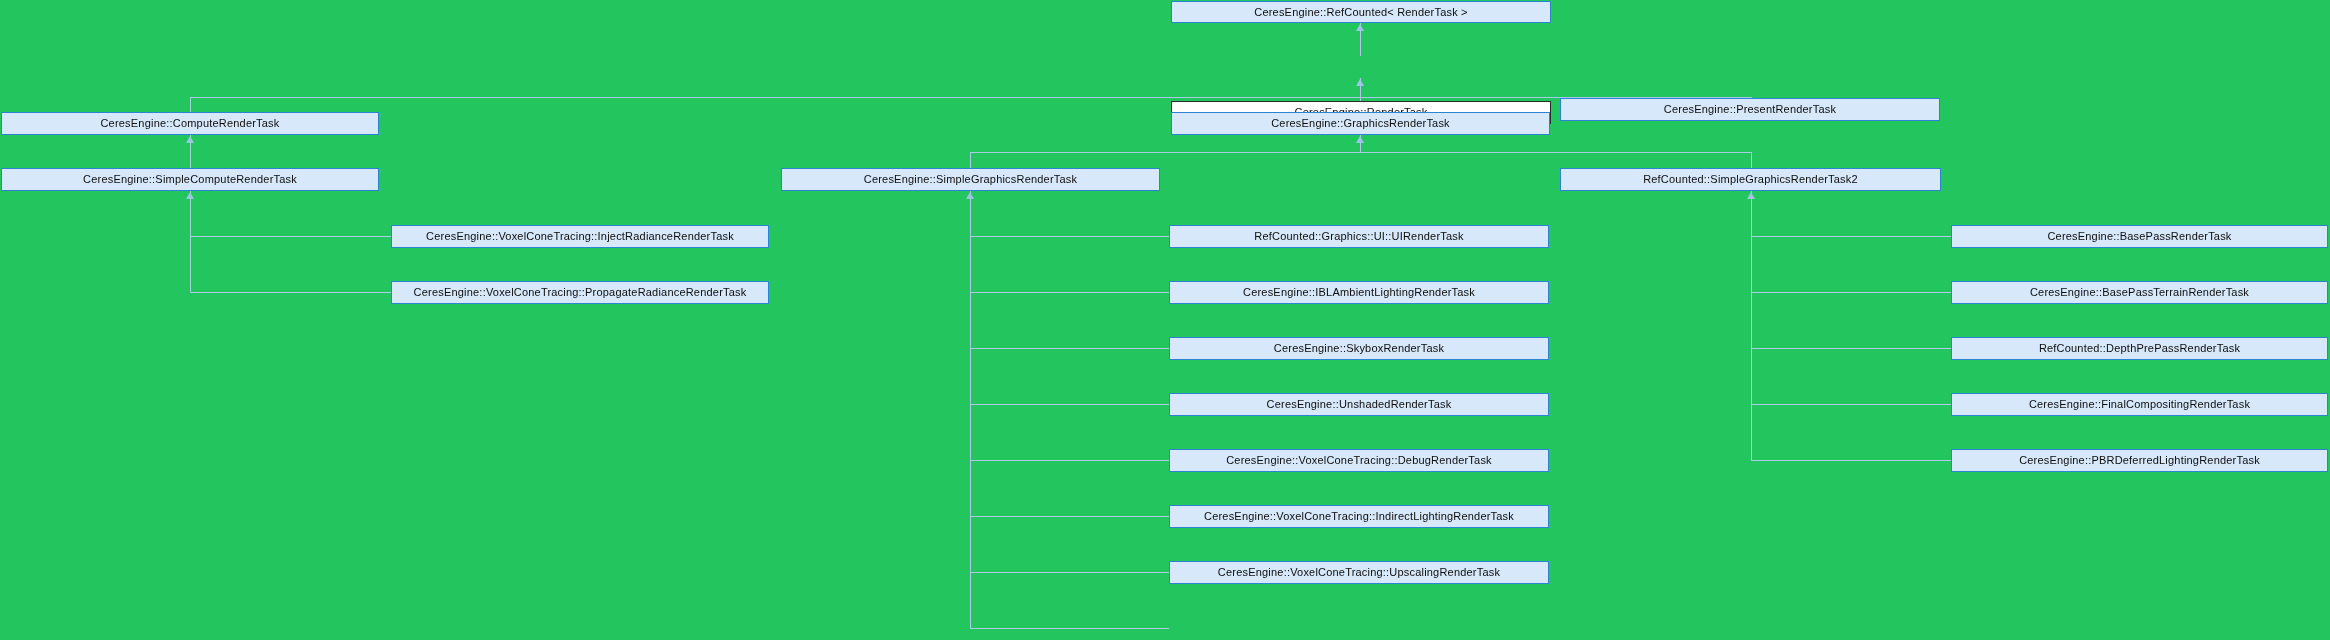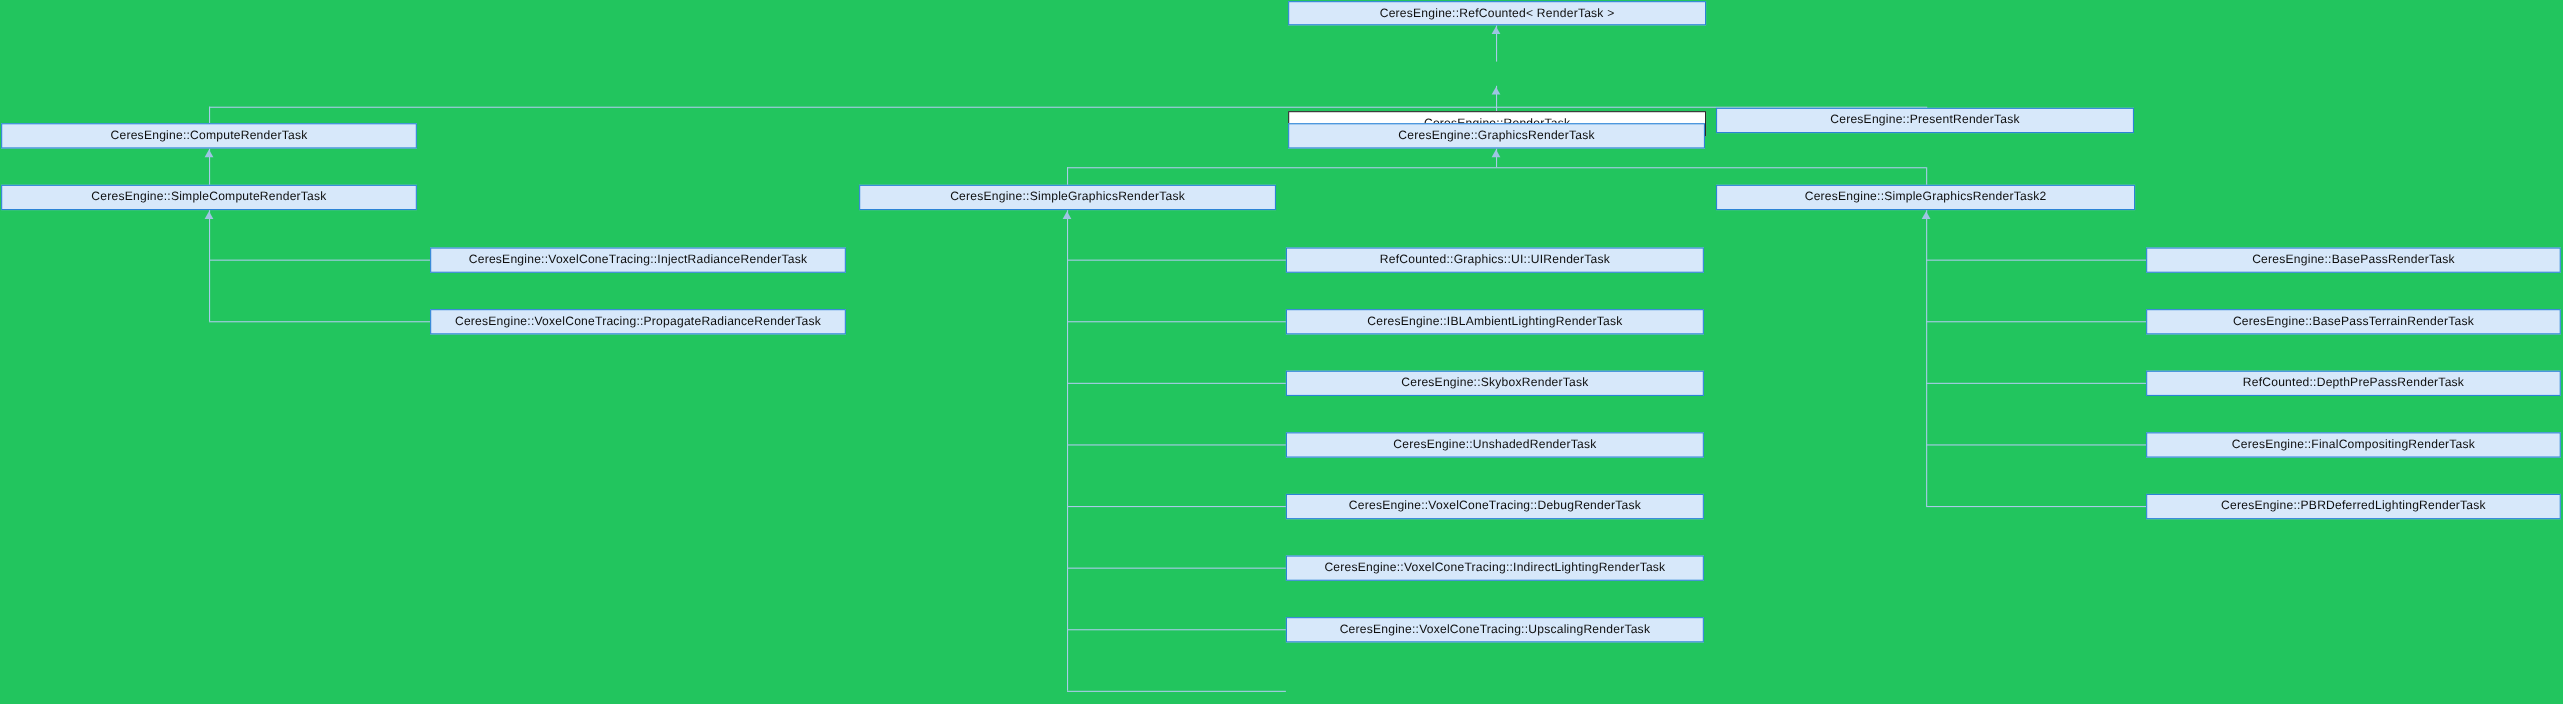--- a/index.html
+++ b/index.html
@@ -122,21 +122,21 @@
 
   <div class="node" style="left:1px;top:168px;width:378px;height:23px">
     <span class="node-label">CeresEngine::SimpleComputeRenderTask</span>
   </div>
 
   <div class="node" style="left:781px;top:168px;width:379px;height:23px">
     <span class="node-label">CeresEngine::SimpleGraphicsRenderTask</span>
   </div>
 
   <div class="node" style="left:1560px;top:168px;width:381px;height:23px">
-    <span class="node-label">CeresEngine::SimpleGraphicsRenderTask2</span>
+    <span class="node-label">RefCounted::SimpleGraphicsRenderTask2</span>
   </div>
 
   <div class="node" style="left:391px;top:225px;width:378px;height:23px">
     <span class="node-label">CeresEngine::VoxelConeTracing::InjectRadianceRenderTask</span>
   </div>
 
   <div class="node" style="left:391px;top:281px;width:378px;height:23px">
     <span class="node-label">CeresEngine::VoxelConeTracing::PropagateRadianceRenderTask</span>
   </div>
 

